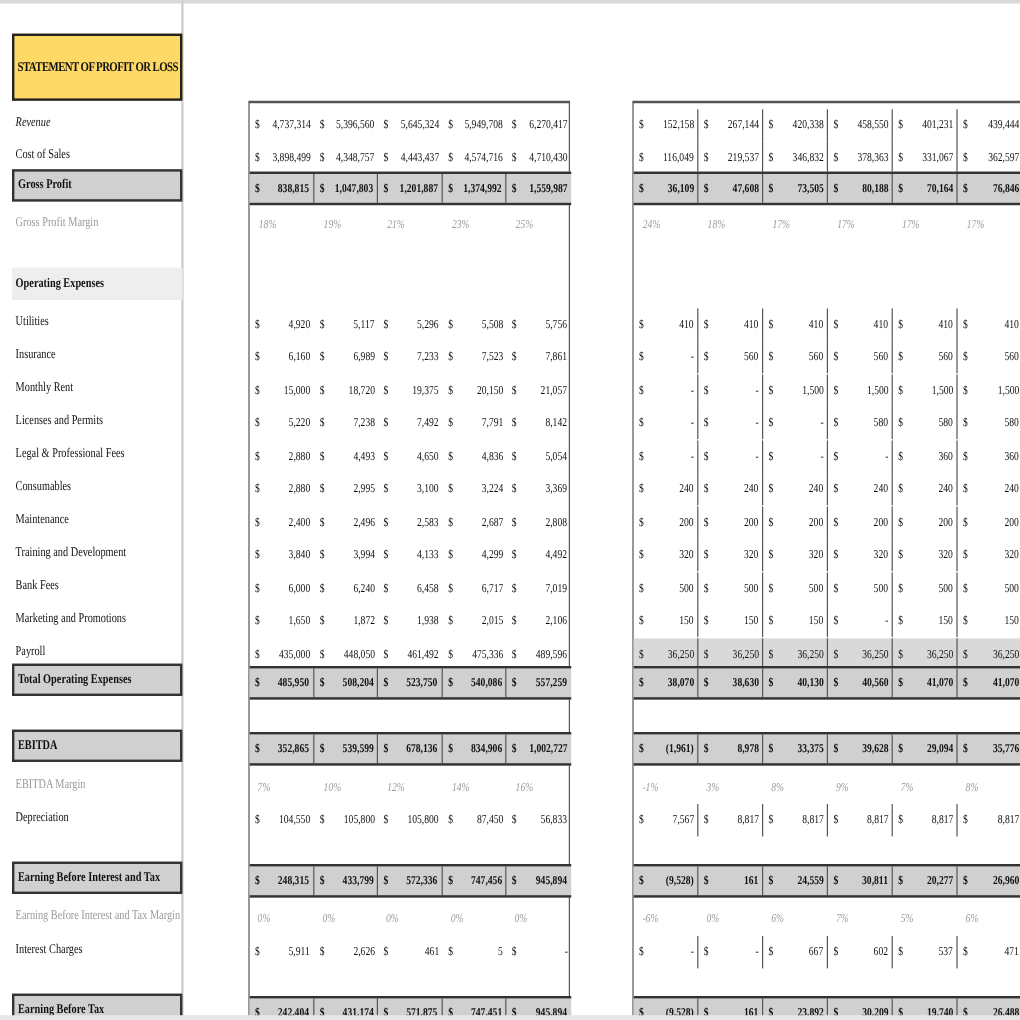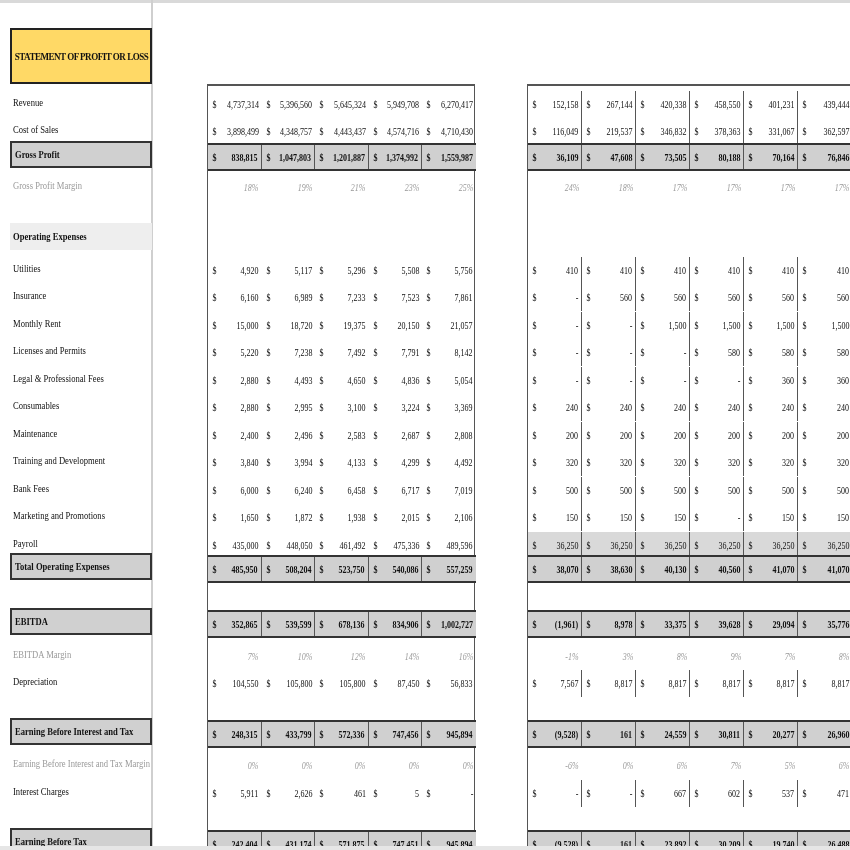--- a/index.html
+++ b/index.html
@@ -35,36 +35,36 @@
   .row.total { background: #d0d0d0; border-top: 2px solid #333; border-bottom: 2px solid #333; height: 28px; }
   .row.shade { background: #d9d9d9; }
   .cell {
     position: relative; height: 100%; display: flex; align-items: center; justify-content: space-between;
     font-size: 10px; padding: 0 3px 0 4px; white-space: nowrap;
   }
   .cell .cur { display: inline-block; transform: scaleX(0.8); }
   .cell .val { display: inline-block; transform: scaleX(0.8); transform-origin: right center; }
   .row.total .cell { font-weight: bold; border-right: 1px solid #555; }
   .row.total .cell:last-child { border-right: none; }
-  .row.margin .cell { justify-content: flex-end; color: #9a9a9a; font-style: italic; }
+  .row.margin .cell { justify-content: flex-start; color: #9a9a9a; font-style: italic; }
   #t2 .cell.grid { border-right: 1px solid #555; }
   #t2 .cell.grid:last-child { border-right: none; }
 </style>
 </head>
 <body>
 
 <div class="topbar"></div>
 <div class="vsep"></div>
 
 <div class="title-box">
   <span>STATEMENT OF PROFIT OR LOSS</span>
 </div>
 
 <div id="labels">
-    <div class="label" style="top: 89px;"><span>Revenue</span></div>
+    <div class="label" style="top: 89px; font-style: italic;"><span>Revenue</span></div>
     <div class="label" style="top: 116px;"><span>Cost of Sales</span></div>
     <div class="label total bold" style="top: 141px;"><span>Gross Profit</span></div>
     <div class="label margin" style="top: 172px;"><span>Gross Profit Margin</span></div>
     <div class="label section bold" style="top: 223px;"><span>Operating Expenses</span></div>
     <div class="label" style="top: 255px;"><span>Utilities</span></div>
     <div class="label" style="top: 282px;"><span>Insurance</span></div>
     <div class="label" style="top: 310px;"><span>Monthly Rent</span></div>
     <div class="label" style="top: 337px;"><span>Licenses and Permits</span></div>
     <div class="label" style="top: 365px;"><span>Legal &amp; Professional Fees</span></div>
     <div class="label" style="top: 392px;"><span>Consumables</span></div>

